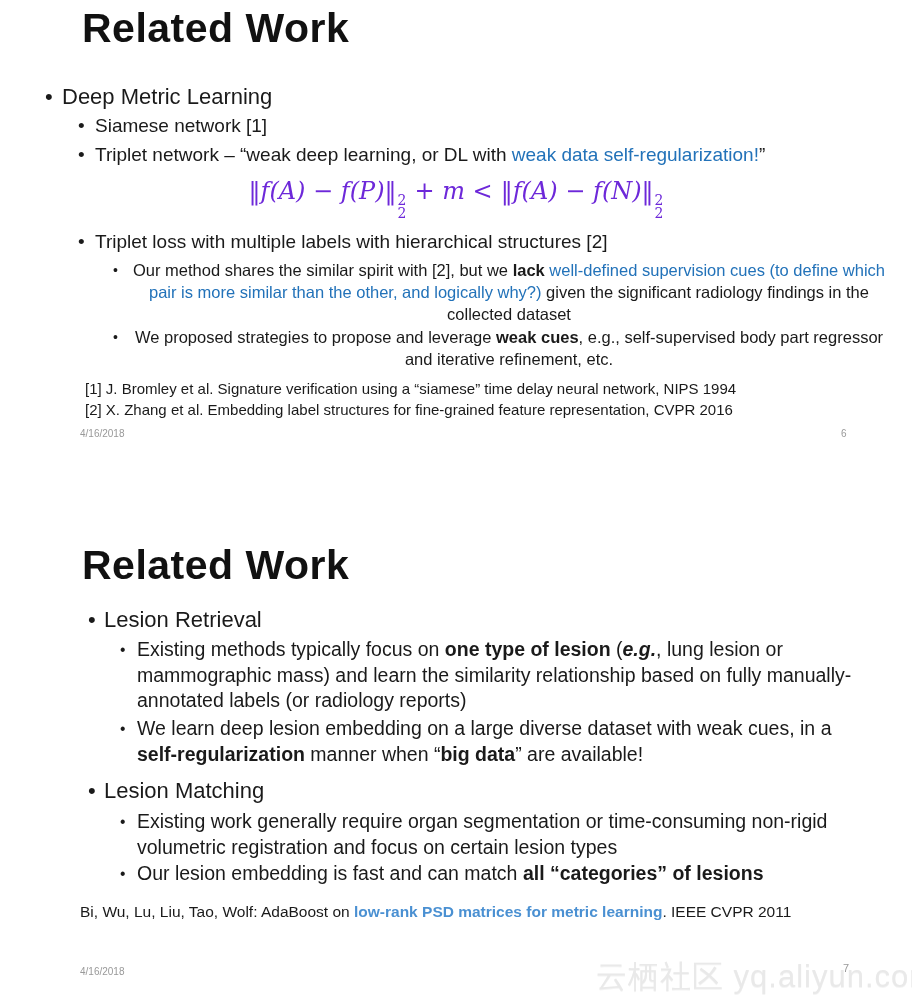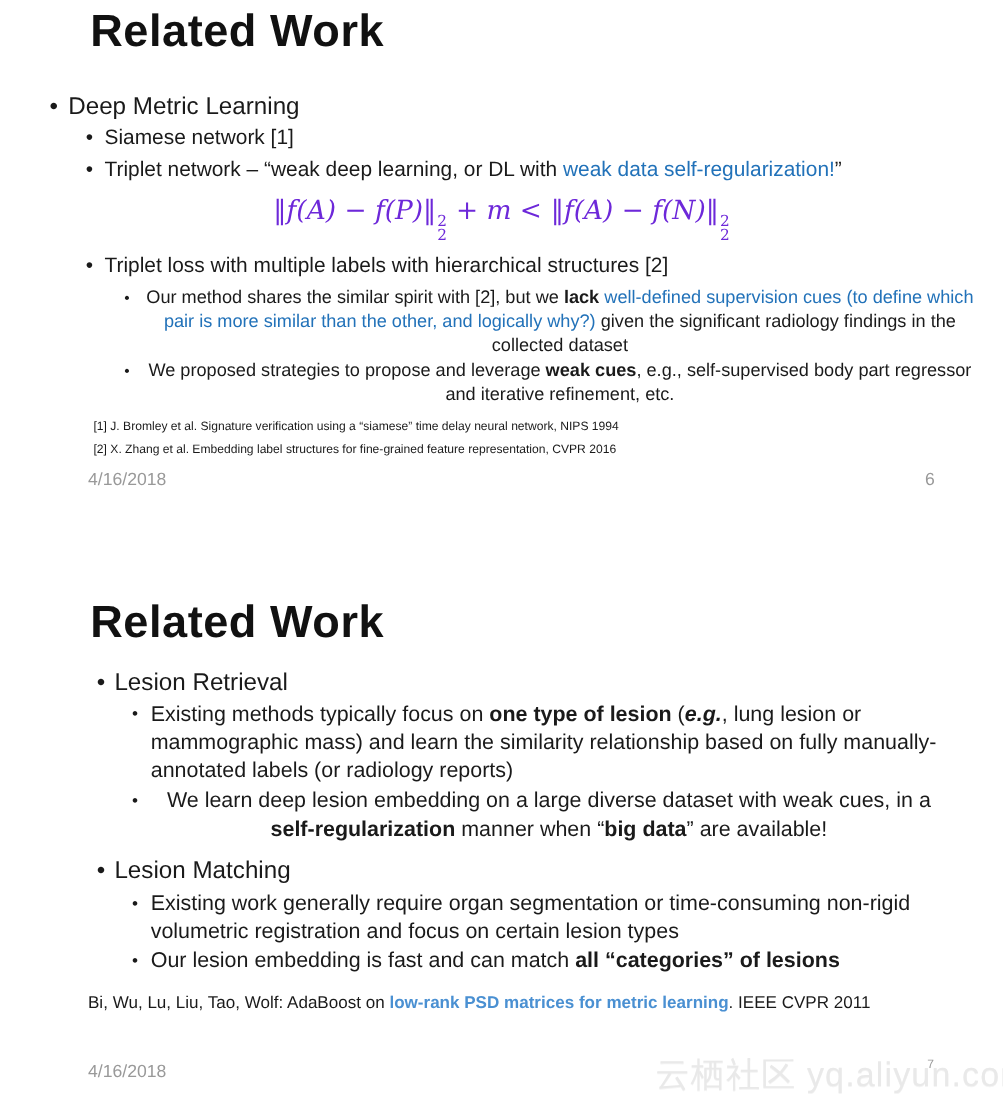--- a/index.html
+++ b/index.html
@@ -25,31 +25,31 @@
   .r-formula{position:absolute;left:0;top:177px;width:912px;text-align:center;
     font-family:"DejaVu Serif", serif;font-style:italic;font-size:24px;color:#6d28d9;}
   .r-formula .mid{margin:0 8px;}
   .ss{display:inline-flex;flex-direction:column;align-items:flex-start;vertical-align:-0.45em;
       line-height:.95;font-size:.58em;font-style:normal;margin-left:1px;}
   .r-tripletloss{left:78px;top:231px;font-size:19px;} .r-tripletloss .dot{width:17px;}
   .r-m1{left:113px;top:259px;font-size:16.5px;line-height:22px;} 
   .r-m2{left:113px;top:326px;font-size:16.5px;line-height:22px;}
   .r-m1 .dot,.r-m2 .dot{width:16px;font-size:.85em;line-height:22px;}
   .r-m1 .txt,.r-m2 .txt{width:760px;text-align:center;}
-  .refs1{position:absolute;left:85px;top:378px;font-size:11px;line-height:21px;}
-  .footer{position:absolute;font-size:16px;color:var(--gray);z-index:2;}
+  .refs1{position:absolute;left:85px;top:378px;font-size:15px;line-height:21px;}
+  .footer{position:absolute;font-size:10px;color:var(--gray);z-index:2;}
   .f1-date{left:80px;top:428px;} .f1-page{left:841px;top:428px;}
   
   .t2{left:82px;top:543px;}
   .r-lr{left:88px;top:607px;font-size:22px;} .r-lr .dot{width:16px;}
   .r-lm{left:88px;top:778px;font-size:22px;} .r-lm .dot{width:16px;}
   .s2b{font-size:19.5px;line-height:25.5px;}
   .s2b .dot{width:17px;font-size:.8em;line-height:25.5px;}
   .r-b1{left:120px;top:637px;} .r-b1 .txt{width:724px;}
-  .r-b2{left:120px;top:716px;} .r-b2 .txt{width:724px;text-align:center;}
+  .r-b2{left:120px;top:716px;} .r-b2 .txt{width:724px;}
   .r-b3{left:120px;top:809px;} .r-b3 .txt{width:736px;}
   .r-b4{left:120px;top:861px;} .r-b4 .txt{width:636px;}
   .refs2{position:absolute;left:80px;top:901px;width:792px;font-size:15.5px;line-height:22px;}
   .f2-date{left:80px;top:966px;} .f2-page{left:843px;top:962px;font-size:11px;}
   .watermark{position:absolute;left:596px;top:960px;font-size:31px;line-height:1.1;
     color:var(--wm);letter-spacing:1px;white-space:nowrap;z-index:1;
     text-shadow:0 1px 0 #f4f4f4;}
   
   .seg-b{font-weight:700;}
   .seg-i{font-style:italic;font-weight:bold;}

